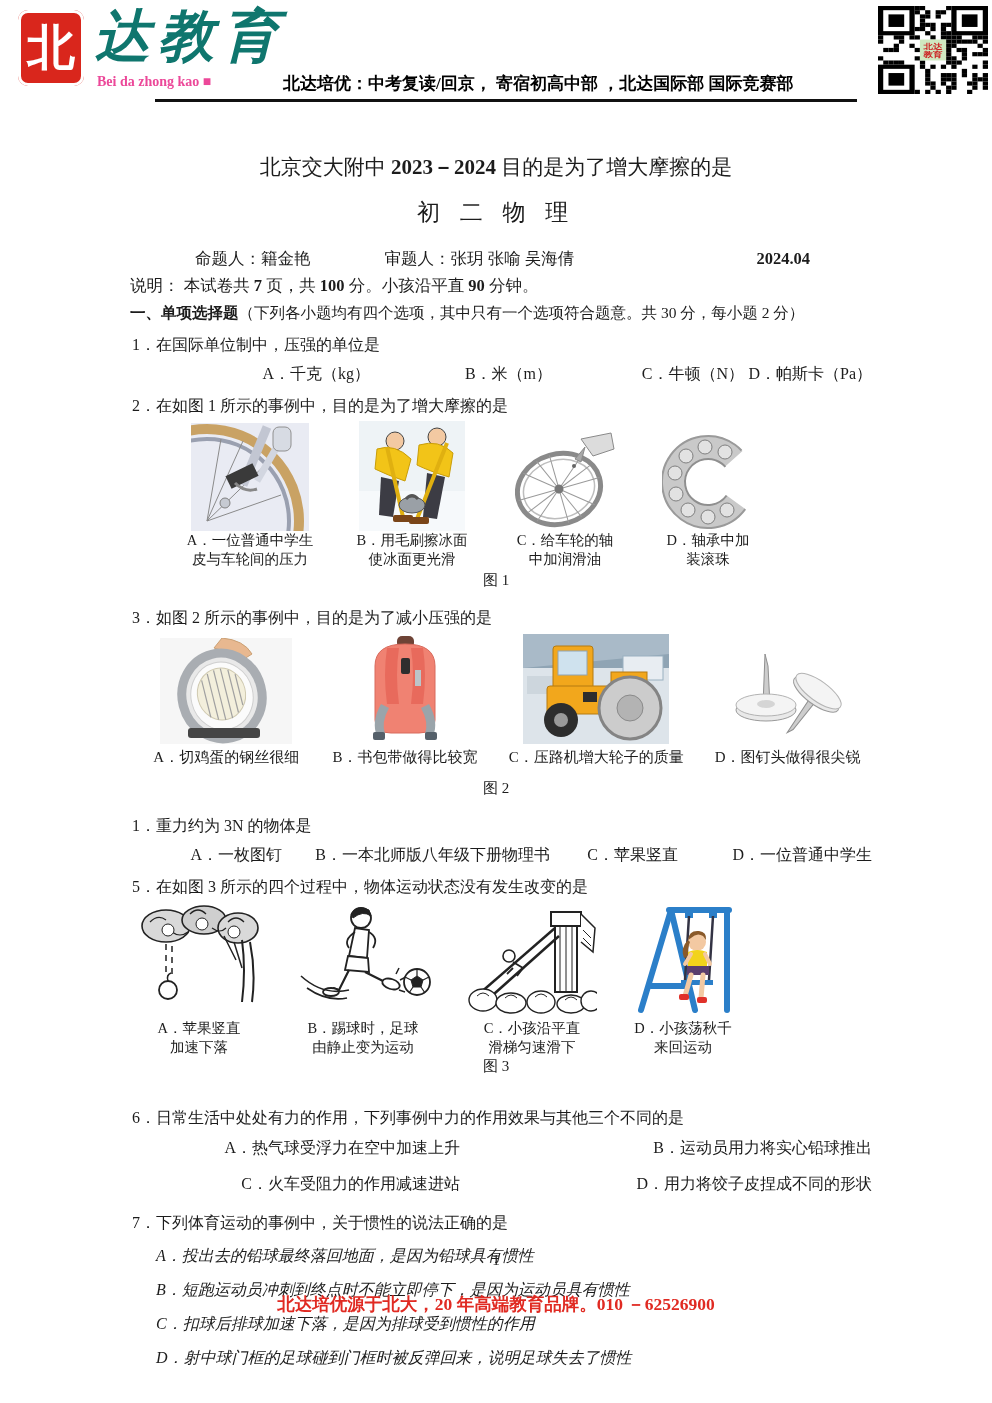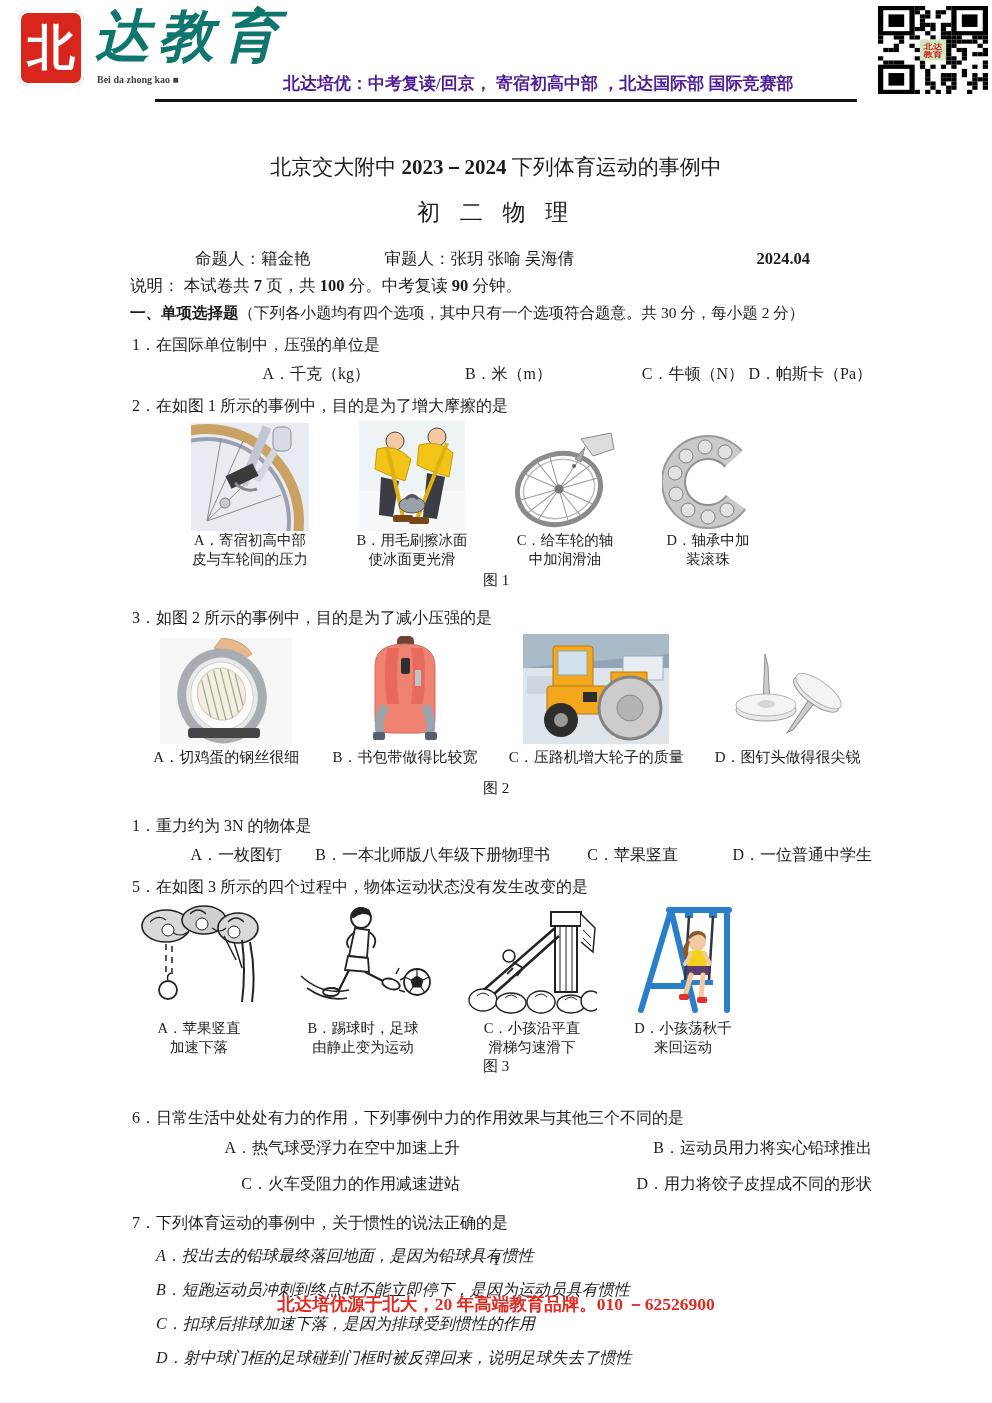--- a/index.html
+++ b/index.html
@@ -5,22 +5,22 @@
   html,body{margin:0;padding:0;background:#ffffff;}
   .page{position:relative;width:992px;height:1403px;background:#fff;overflow:hidden;
         font-family:"Liberation Serif","DejaVu Serif",serif;color:#1c1c1c;}
   
   .seal{position:absolute;left:18px;top:10px;width:66px;height:76px;background:#d9261c;
         border-radius:10px;display:flex;align-items:center;justify-content:center;
         box-shadow:0 0 0 3px #fff inset;}
   .seal span{color:#fff;font-size:48px;font-weight:bold;line-height:1;}
   .brand{position:absolute;left:94px;top:6px;font-size:56px;font-weight:bold;font-style:italic;
          color:#0f766e;letter-spacing:8px;line-height:1.1;}
-  .brand-sub{position:absolute;left:97px;top:74px;font-size:10px;color:#404040;font-weight:bold;}
-  .tagline{position:absolute;left:283px;top:72px;font-size:17px;font-weight:bold;color:#4c1d95;}
+  .brand-sub{position:absolute;left:97px;top:74px;font-size:14px;color:#ec4899;font-weight:bold;}
+  .tagline{position:absolute;left:283px;top:72px;font-size:17px;font-weight:bold;color:#000000;}
   .hrule{position:absolute;left:155px;top:99px;width:702px;height:3px;background:#111;}
   .qr{position:absolute;left:878px;top:6px;width:110px;height:88px;}
   
   .content{position:absolute;left:120px;top:152px;width:752px;}
   .b{font-weight:bold;}
   .title{text-align:center;font-size:21px;line-height:30px;}
   .subject{text-align:center;font-size:23px;letter-spacing:7px;margin-top:15px;}
   .meta{display:flex;margin-top:20px;font-size:16.5px;line-height:22px;padding-left:75px;}
   .meta .rev{margin-left:74px;}
   .meta .date{margin-left:auto;margin-right:62px;font-weight:bold;}
@@ -197,31 +197,31 @@
         <rect x="5" y="75" width="25" height="25" fill="#fff"></rect>
         <rect x="10" y="80" width="15" height="15"></rect>
       </g>
       <rect x="40" y="40" width="25" height="25" fill="#cfe8c0"></rect>
       <text x="52.5" y="51" font-size="9" fill="#c22" text-anchor="middle" font-weight="bold">北达</text>
       <text x="52.5" y="61" font-size="9" fill="#c22" text-anchor="middle" font-weight="bold">教育</text>
     </svg>
 
   <div class="content">
 
-    <div class="title"><span>北京交大附中 </span><span class="b">2023－2024</span><span> 下列体育运动的事例中</span></div>
+    <div class="title"><span>北京交大附中 </span><span class="b">2023－2024</span><span> 目的是为了增大摩擦的是</span></div>
 
     <div class="subject">初 二 物 理</div>
 
     <div class="meta">
       <span>命题人：籍金艳</span>
       <span class="rev">审题人：张玥  张喻  吴海倩</span>
       <span class="date">2024.04</span>
     </div>
 
-    <div class="note"><span>说明： 本试卷共 </span><span class="b">7</span><span> 页，共 </span><span class="b">100</span><span> 分。中考复读 </span><span class="b">90</span><span> 分钟。</span></div>
+    <div class="note"><span>说明： 本试卷共 </span><span class="b">7</span><span> 页，共 </span><span class="b">100</span><span> 分。小孩沿平直 </span><span class="b">90</span><span> 分钟。</span></div>
 
     <div class="section"><span class="b">一、单项选择题</span><span>（下列各小题均有四个选项，其中只有一个选项符合题意。共 30 分，每小题 2 分）</span></div>
 
     <div class="qtext">1．在国际单位制中，压强的单位是</div>
     <div class="optrow q1">
       <span>A．千克（kg）</span>
       <span>B．米（m）</span>
       <span>C．牛顿（N）</span>
       <span>D．帕斯卡（Pa）</span>
     </div>
@@ -239,21 +239,21 @@
             <line x1="16" y1="98" x2="30" y2="16" stroke="#8a8a8a"></line>
               <line x1="16" y1="98" x2="90" y2="72" stroke="#8a8a8a"></line>
             <path d="M76 4 L52 62" stroke="#c2c6d2" stroke-width="9"></path>
             <path d="M94 10 L66 58" stroke="#d2d6e0" stroke-width="7"></path>
             <rect x="36" y="46" width="30" height="14" fill="#3a3a3a" transform="rotate(-26 51 53)"></rect>
             <path d="M44 60 q10 10 22 6" stroke="#888" fill="none" stroke-width="3"></path>
             <rect x="82" y="4" width="18" height="24" rx="6" fill="#d7dbe3" stroke="#909090"></rect>
             <circle cx="34" cy="80" r="5" fill="#c6cad2" stroke="#808080"></circle>
           </svg>
         </div>
-        <div class="cap">A．寄宿初高中部</div>
+        <div class="cap">A．一位普通中学生</div>
         <div class="cap">皮与车轮间的压力</div>
       </div>
       <div class="col c2">
         <div class="imgbox">
           <svg width="106" height="110" viewBox="0 0 106 110">
             <rect width="106" height="110" fill="#eef3f6"></rect>
             <rect y="70" width="106" height="40" fill="#f6f9fb"></rect>
             <circle cx="36" cy="20" r="9" fill="#f3c9a2" stroke="#444"></circle>
             <path d="M18 28 Q36 22 52 38 L46 60 Q28 54 16 48 Z" fill="#f2c418" stroke="#c99d08"></path>
             <path d="M22 56 L20 94 L34 96 L40 60 Z" fill="#3c3c44"></path>

